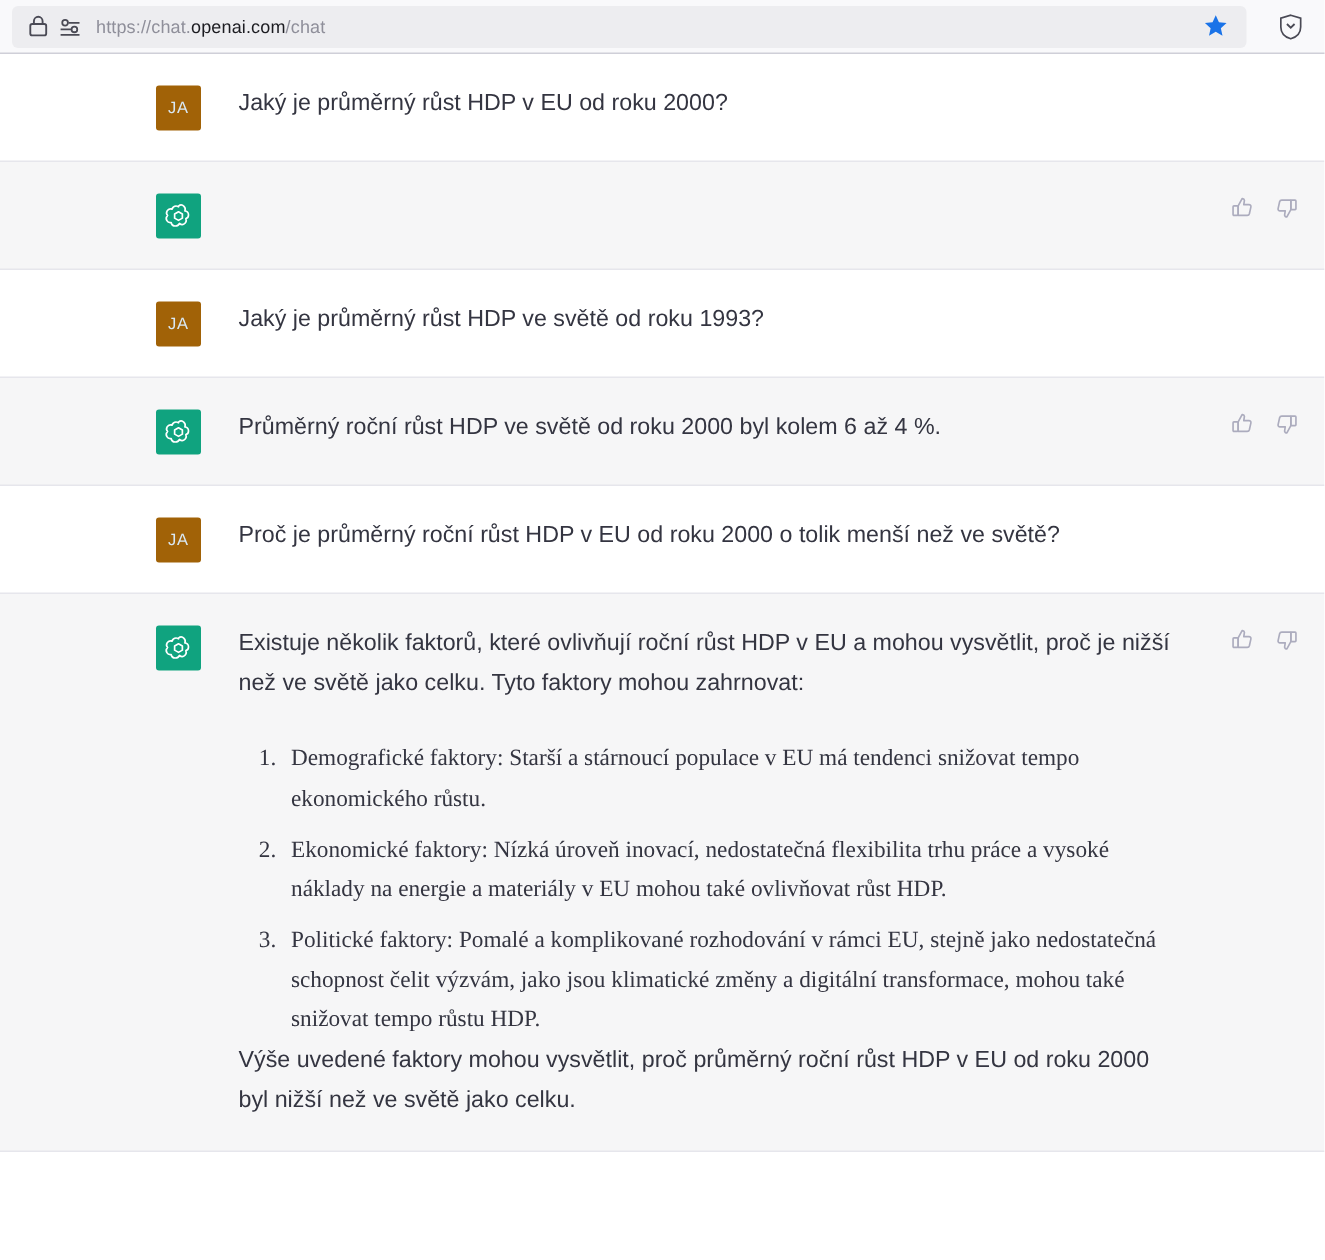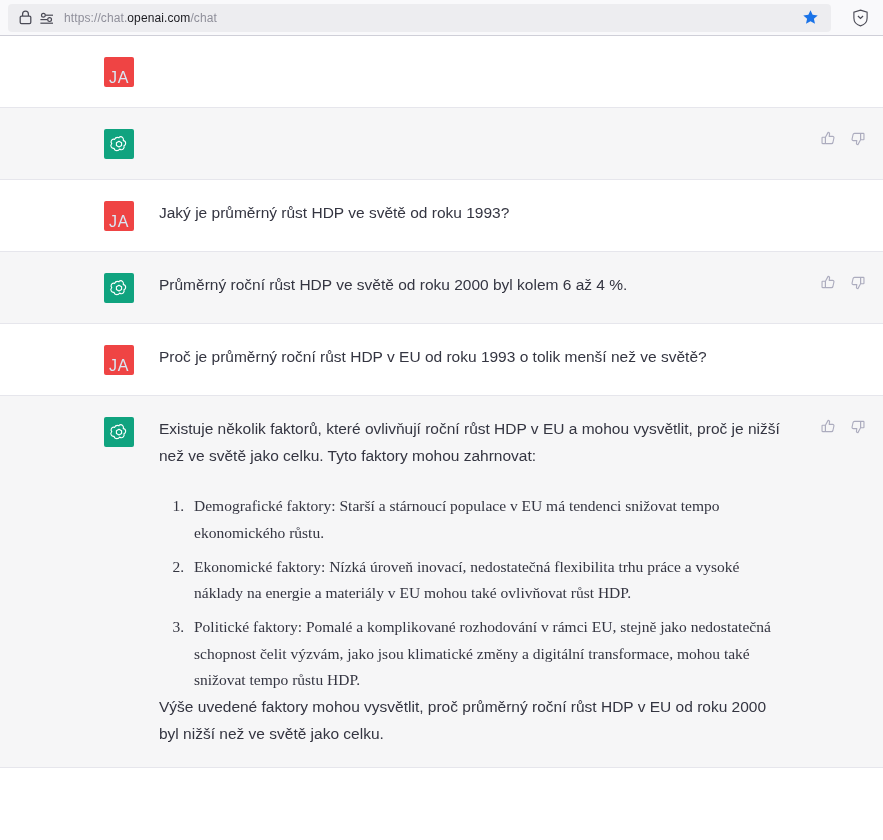--- a/index.html
+++ b/index.html
@@ -114,26 +114,25 @@
     flex: 0 0 auto;
     width: 30px;
     height: 30px;
     border-radius: 2px;
     display: flex;
     align-items: center;
     justify-content: center;
     margin-top: 1px;
   }
   .avatar.user {
-    background: #ef4444;
+    background: #a16207;
     color: #d9e8f4;
-    font-size: 16px;
+    font-size: 11px;
     letter-spacing: 0.6px;
     font-weight: 400;
-    align-items: flex-end;
   }
   .avatar.assistant {
     background: #10a37f;
   }
   .msg-body {
     flex: 1 1 auto;
     padding-left: 25px;
     padding-right: 100px;
     color: #343541;
     font-size: 15.5px;
@@ -215,20 +214,23 @@
 
 </div>
 
 <div class="chat">
 
   <div class="msg-row user">
     <div class="msg-inner">
       <div class="avatar user">
         <span>JA</span>
       </div>
+      <div class="msg-body">
+        <p>Jaký je průměrný růst HDP v EU od roku 2000?</p>
+      </div>
     </div>
   </div>
 
   <div class="msg-row assistant">
     <div class="msg-inner">
       <div class="avatar assistant">
         <svg width="20" height="20" viewBox="0 0 24 24" fill="none" stroke="#ffffff" stroke-width="1.35" stroke-linecap="round" stroke-linejoin="round">
           <path d="M12 4.1c1.3-1.1 3.2-1 4.4.2 1 1 1.2 2.4.7 3.6 1.6.1 2.9 1.5 2.9 3.2 0 1.4-.9 2.6-2.1 3 .5 1.2.3 2.7-.7 3.7-1.2 1.2-3.1 1.3-4.4.2-.6 1.2-1.9 2-3.3 2-1.7 0-3.1-1.2-3.4-2.8-1.3.2-2.7-.3-3.4-1.5-.8-1.4-.5-3.1.6-4.1-.9-1-1.1-2.5-.4-3.7.8-1.4 2.5-1.9 3.9-1.4C7.3 5 8.5 4 10 4c.8 0 1.5.3 2 .6z"></path>
           <path d="M12 8.6l3.1 1.8v3.3L12 15.5l-3.1-1.8v-3.3z"></path>
         </svg>
@@ -288,21 +290,21 @@
       </span>
     </div>
   </div>
 
   <div class="msg-row user">
     <div class="msg-inner">
       <div class="avatar user">
         <span>JA</span>
       </div>
       <div class="msg-body">
-        <p>Proč je průměrný roční růst HDP v EU od roku 1993 o tolik menší než ve světě?</p>
+        <p>Proč je průměrný roční růst HDP v EU od roku 2000 o tolik menší než ve světě?</p>
       </div>
     </div>
   </div>
 
   <div class="msg-row assistant">
     <div class="msg-inner">
       <div class="avatar assistant">
         <svg width="20" height="20" viewBox="0 0 24 24" fill="none" stroke="#ffffff" stroke-width="1.35" stroke-linecap="round" stroke-linejoin="round">
           <path d="M12 4.1c1.3-1.1 3.2-1 4.4.2 1 1 1.2 2.4.7 3.6 1.6.1 2.9 1.5 2.9 3.2 0 1.4-.9 2.6-2.1 3 .5 1.2.3 2.7-.7 3.7-1.2 1.2-3.1 1.3-4.4.2-.6 1.2-1.9 2-3.3 2-1.7 0-3.1-1.2-3.4-2.8-1.3.2-2.7-.3-3.4-1.5-.8-1.4-.5-3.1.6-4.1-.9-1-1.1-2.5-.4-3.7.8-1.4 2.5-1.9 3.9-1.4C7.3 5 8.5 4 10 4c.8 0 1.5.3 2 .6z"></path>
           <path d="M12 8.6l3.1 1.8v3.3L12 15.5l-3.1-1.8v-3.3z"></path>

